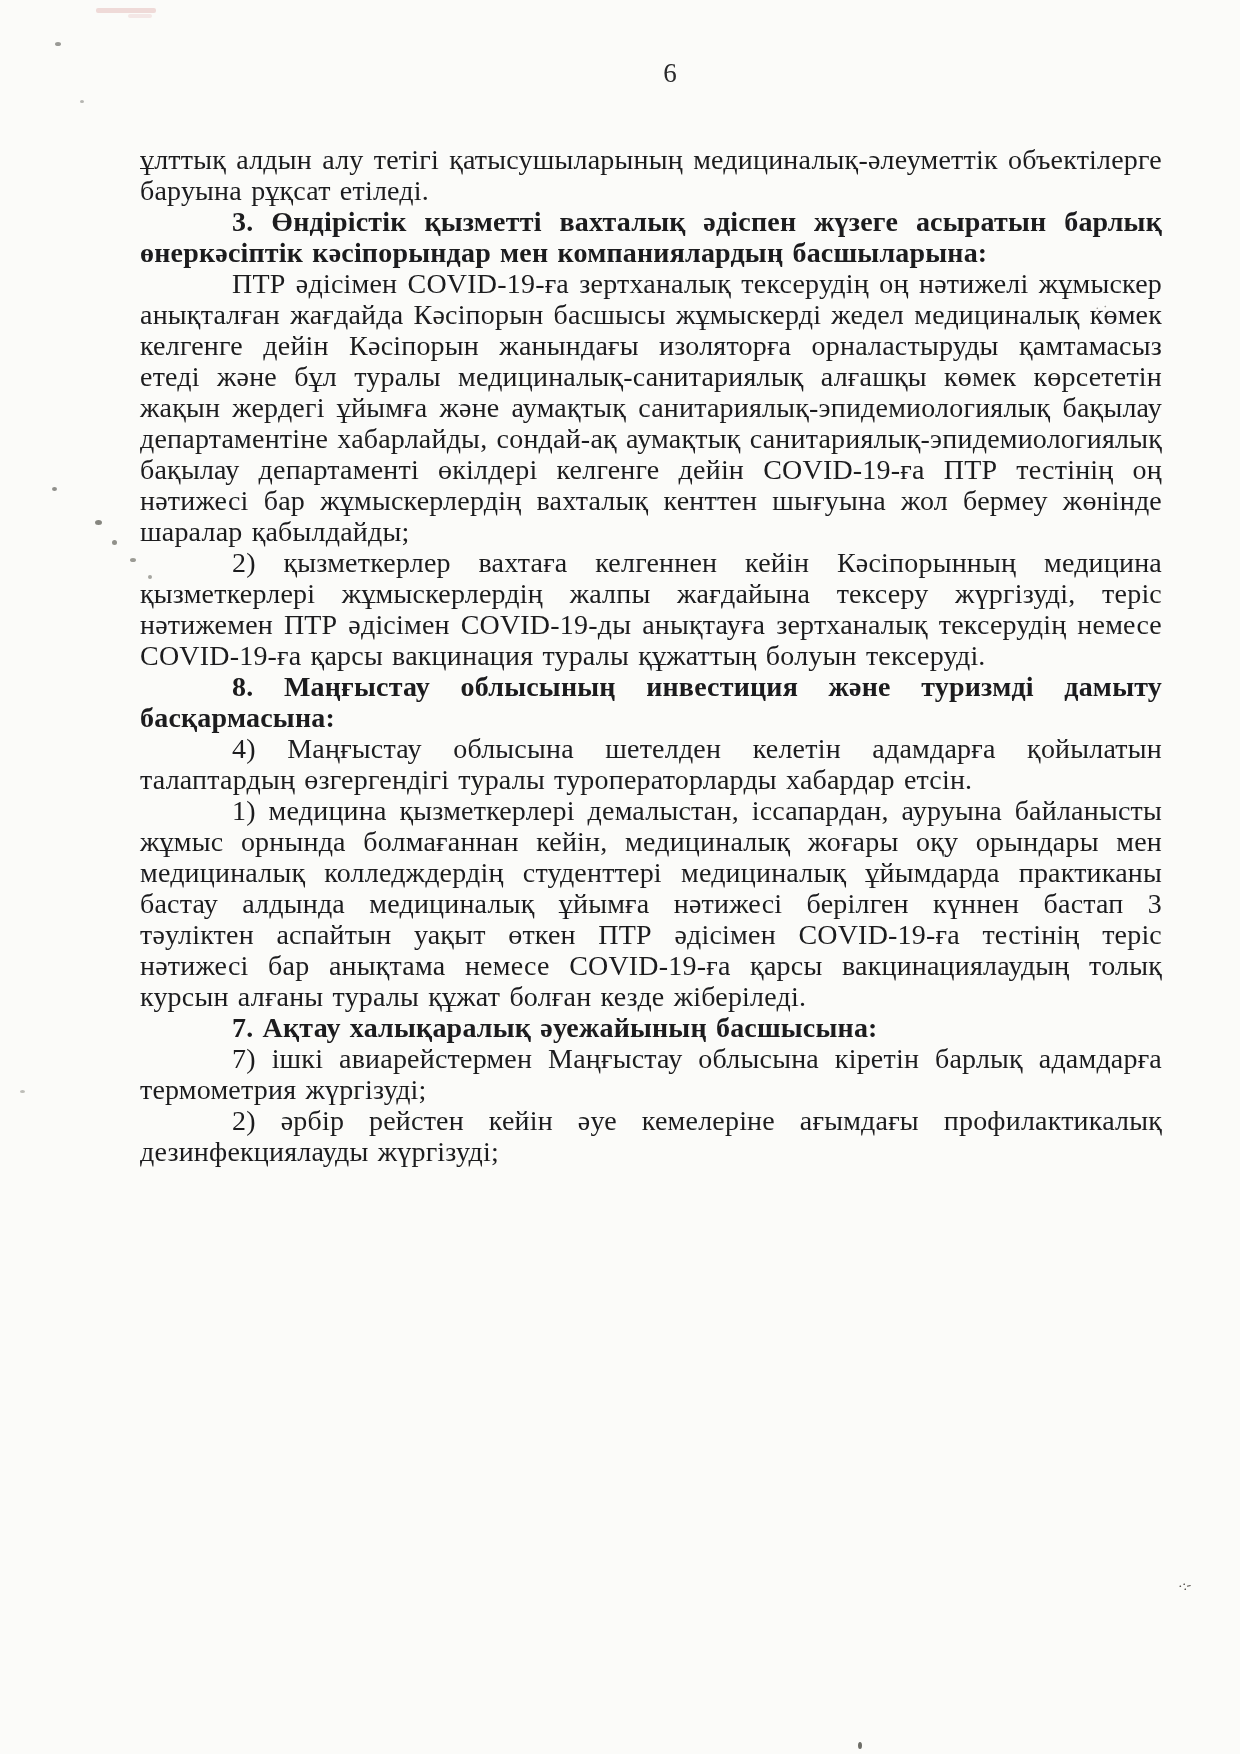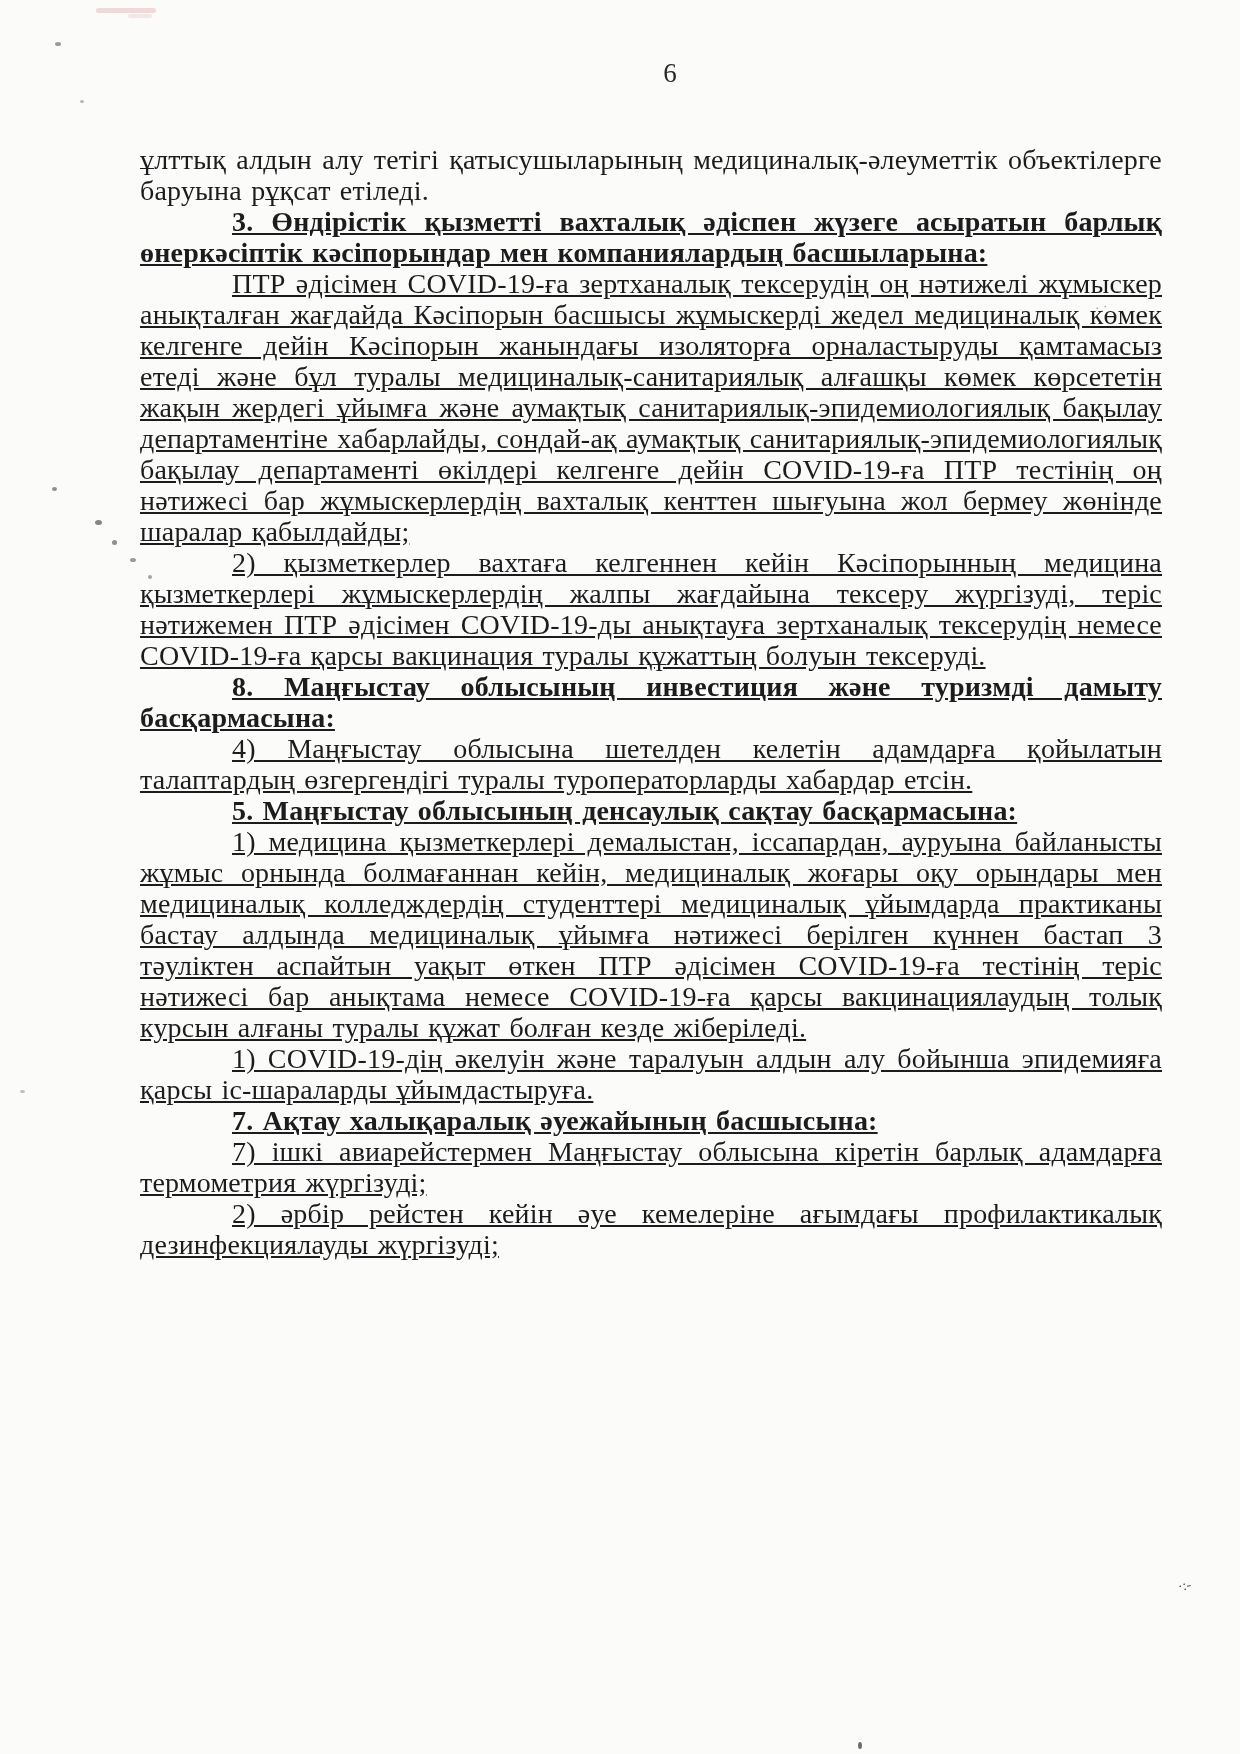--- a/index.html
+++ b/index.html
@@ -34,21 +34,21 @@
     margin-top: 36px;
   }
   .para {
     margin: 0;
     font-size: 28px;
     line-height: 31px;
     text-align: justify;
     letter-spacing: 0.2px;
     word-spacing: 2px;
   }
-  .para.indent { text-indent: 92px; text-decoration: underline; }
+  .para.indent { text-indent: 92px; }
   .para.bold { font-weight: bold; }
   
   .speck {
     position: absolute;
     border-radius: 50%;
     pointer-events: none;
   }
   .smudge-pink {
     position: absolute;
     background: rgba(205,120,120,0.25);
@@ -70,23 +70,21 @@
 
   <div class="page-number">6</div>
 
   <div class="content">
     <p class="para">ұлттық алдын алу тетігі қатысушыларының медициналық-әлеуметтік объектілерге баруына рұқсат етіледі.</p>
     <p class="para indent bold">3. Өндірістік қызметті вахталық әдіспен жүзеге асыратын барлық өнеркәсіптік кәсіпорындар мен компаниялардың басшыларына:</p>
     <p class="para indent">ПТР әдісімен COVID-19-ға зертханалық тексерудің оң нәтижелі жұмыскер анықталған жағдайда Кәсіпорын басшысы жұмыскерді жедел медициналық көмек келгенге дейін Кәсіпорын жанындағы изоляторға орналастыруды қамтамасыз етеді және бұл туралы медициналық-санитариялық алғашқы көмек көрсететін жақын жердегі ұйымға және аумақтық санитариялық-эпидемиологиялық бақылау департаментіне хабарлайды, сондай-ақ аумақтық санитариялық-эпидемиологиялық бақылау департаменті өкілдері келгенге дейін COVID-19-ға ПТР тестінің оң нәтижесі бар жұмыскерлердің вахталық кенттен шығуына жол бермеу жөнінде шаралар қабылдайды;</p>
     <p class="para indent">2) қызметкерлер вахтаға келгеннен кейін Кәсіпорынның медицина қызметкерлері жұмыскерлердің жалпы жағдайына тексеру жүргізуді, теріс нәтижемен ПТР әдісімен COVID-19-ды анықтауға зертханалық тексерудің немесе COVID-19-ға қарсы вакцинация туралы құжаттың болуын тексеруді.</p>
     <p class="para indent bold">8. Маңғыстау облысының инвестиция және туризмді дамыту басқармасына:</p>
     <p class="para indent">4) Маңғыстау облысына шетелден келетін адамдарға қойылатын талаптардың өзгергендігі туралы туроператорларды хабардар етсін.</p>
-    <p class="para indent bold">5. Маңғыстау облысының денсаулық сақтау басқармасына:</p>
     <p class="para indent">1) медицина қызметкерлері демалыстан, іссапардан, ауруына байланысты жұмыс орнында болмағаннан кейін, медициналық жоғары оқу орындары мен медициналық колледждердің студенттері медициналық ұйымдарда практиканы бастау алдында медициналық ұйымға нәтижесі берілген күннен бастап 3 тәуліктен аспайтын уақыт өткен ПТР әдісімен COVID-19-ға тестінің теріс нәтижесі бар анықтама немесе COVID-19-ға қарсы вакцинациялаудың толық курсын алғаны туралы құжат болған кезде жіберіледі.</p>
-    <p class="para indent">1) COVID-19-дің әкелуін және таралуын алдын алу бойынша эпидемияға қарсы іс-шараларды ұйымдастыруға.</p>
     <p class="para indent bold">7. Ақтау халықаралық әуежайының басшысына:</p>
     <p class="para indent">7) ішкі авиарейстермен Маңғыстау облысына кіретін барлық адамдарға термометрия жүргізуді;</p>
     <p class="para indent">2) әрбір рейстен кейін әуе кемелеріне ағымдағы профилактикалық дезинфекциялауды жүргізуді;</p>
   </div>
 
   <div class="smudge-pink" style="left:96px;  top:8px;   width:60px; height:5px;"></div>
   <div class="smudge-pink" style="left:128px; top:14px;  width:24px; height:4px; opacity:.6;"></div>
   <div class="speck" style="left:55px;  top:42px;   width:6px; height:4px; background:#9a9a96;"></div>
   <div class="speck" style="left:80px;  top:100px;  width:4px; height:3px; background:#b5b5b1;"></div>
   <div class="speck" style="left:52px;  top:487px;  width:5px; height:4px; background:#8f8f8b;"></div>

